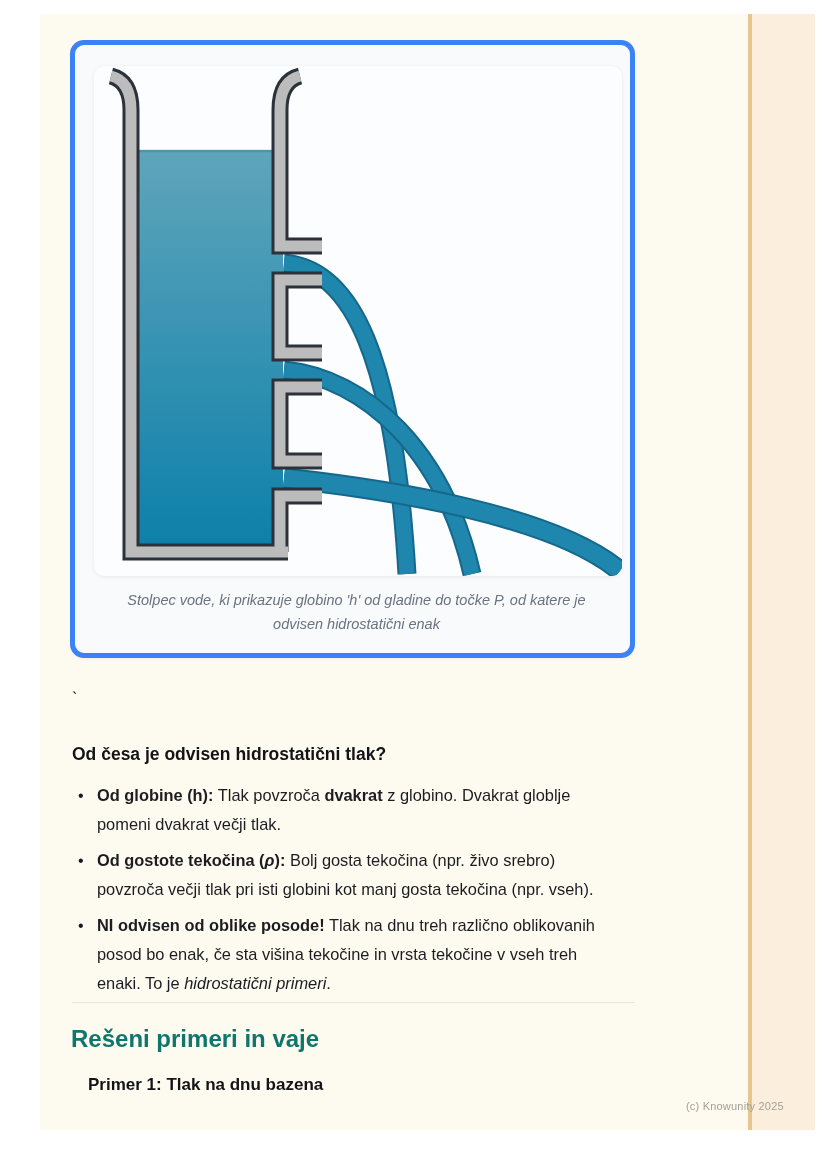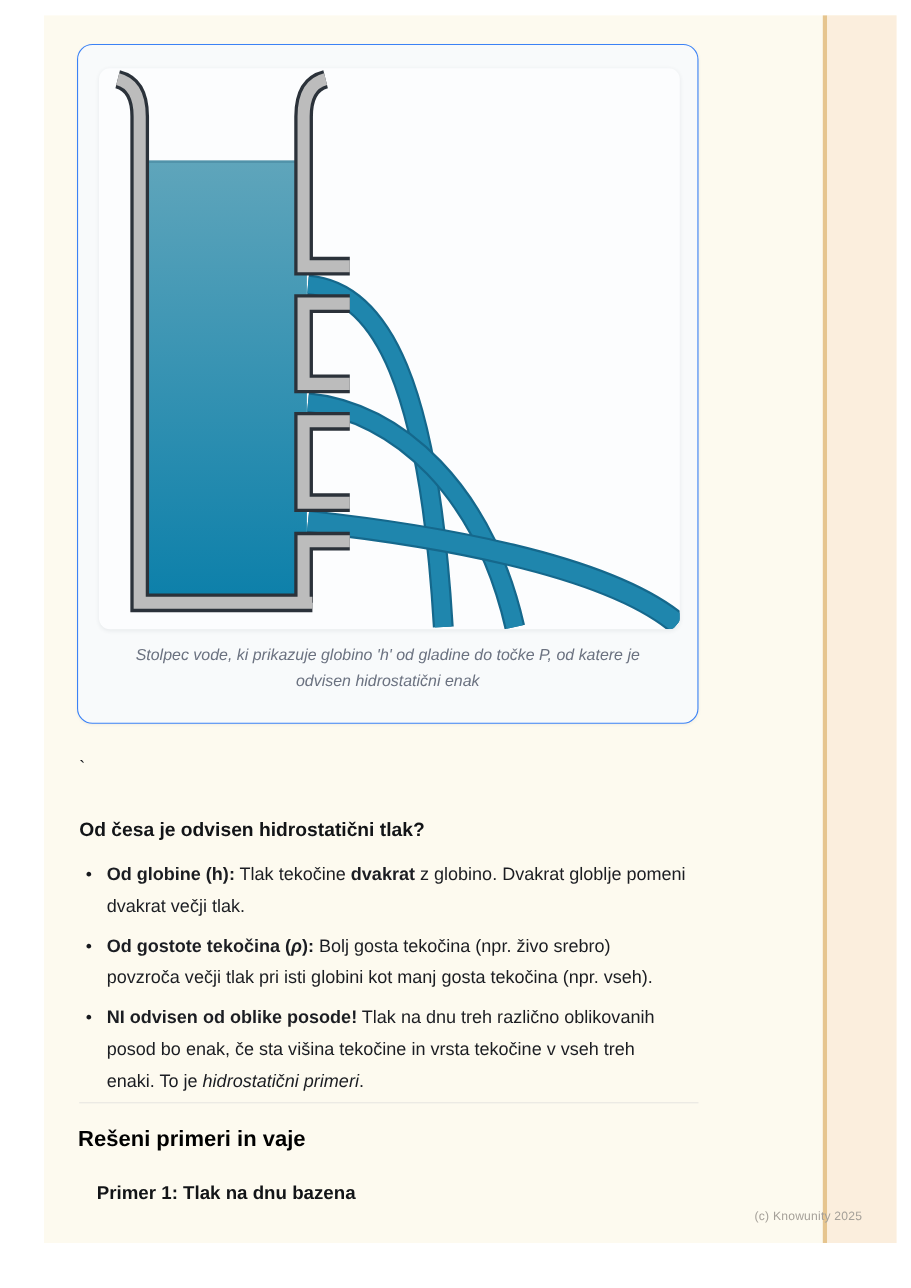--- a/index.html
+++ b/index.html
@@ -6,36 +6,36 @@
     font-family:"Liberation Sans","DejaVu Sans",sans-serif;}
   #stage{position:relative;width:828px;height:1171px;background:#ffffff;}
 
   
   .paper{position:absolute;left:40px;top:14px;width:775px;height:1116px;background:#fdfaef;}
   .strip-line{position:absolute;left:708px;top:0;width:4px;height:100%;background:#e6c58f;}
   .strip-fill{position:absolute;left:712px;top:0;width:63px;height:100%;background:#fbeedd;}
 
   
   .card{position:absolute;left:70px;top:40px;width:565px;height:618px;background:#f8fafb;
-    border:1px solid #3b82f6;border-radius:14px;box-shadow:0 1px 3px rgba(0,0,0,0.05);box-sizing:border-box;}
+    border:5px solid #3b82f6;border-radius:14px;box-shadow:0 1px 3px rgba(0,0,0,0.05);box-sizing:border-box;}
   .imgbox{position:absolute;left:19px;top:21px;width:528px;height:510px;background:#fcfdfe;
     border-radius:10px;box-shadow:0 1px 4px rgba(40,50,60,0.08);overflow:hidden;}
   .imgbox svg{display:block;}
   .caption{position:absolute;left:22px;top:543px;width:519px;text-align:center;
     font-style:italic;font-size:14.5px;line-height:24px;color:#6b7280;}
 
   
   .stray{position:absolute;left:72px;top:690px;font-size:16px;color:#16181d;}
   .h3{position:absolute;left:72px;top:744px;font-size:17.5px;font-weight:700;color:#121417;text-align:center;}
   ul.bullets{position:absolute;left:72px;top:781px;width:552px;margin:0;padding:0;list-style:none;
     font-size:16.4px;line-height:29px;color:#1b1d22;}
   ul.bullets li{position:relative;padding-left:25px;margin-bottom:7px;}
   ul.bullets li::before{content:"\2022";position:absolute;left:6px;top:0;font-size:16px;color:#16181d;}
   .divider{position:absolute;left:72px;top:1002px;width:563px;height:0;border-top:1px solid #e8e7e2;}
-  .h2{position:absolute;left:71px;top:1025px;font-size:20px;font-weight:700;color:#000000;}
+  .h2{position:absolute;left:71px;top:1025px;font-size:24px;font-weight:700;color:#0f766e;}
   .h4{position:absolute;left:88px;top:1075px;font-size:17px;font-weight:700;color:#121417;}
   .watermark{position:absolute;left:686px;top:1100px;font-size:11px;color:#a5a099;letter-spacing:0.2px;}
 </style>
 </head>
 <body>
 
 <div id="stage">
 
   <div class="paper">
     <div class="strip-line"></div>
@@ -85,21 +85,21 @@
       <div>Stolpec vode, ki prikazuje globino 'h' od gladine do točke P, od katere je</div>
       <div>odvisen hidrostatični enak</div>
     </div>
   </div>
 
   <div class="stray">`</div>
 
   <div class="h3">Od česa je odvisen hidrostatični tlak?</div>
 
   <ul class="bullets">
-      <li><span style="font-weight: 700;">Od globine (h):</span><span> Tlak tekočine </span><span style="font-weight: 700;">dvakrat</span><span> z globino. Dvakrat globlje pomeni dvakrat večji tlak.</span></li>
+      <li><span style="font-weight: 700;">Od globine (h):</span><span> Tlak povzroča </span><span style="font-weight: 700;">dvakrat</span><span> z globino. Dvakrat globlje pomeni dvakrat večji tlak.</span></li>
       <li><span style="font-weight: 700;">Od gostote tekočina (</span><span style="font-weight: 700; font-style: italic;">ρ</span><span style="font-weight: 700;">):</span><span> Bolj gosta tekočina (npr. živo srebro) povzroča večji tlak pri isti globini kot manj gosta tekočina (npr. vseh).</span></li>
       <li><span style="font-weight: 700;">NI odvisen od oblike posode!</span><span> Tlak na dnu treh različno oblikovanih posod bo enak, če sta višina tekočine in vrsta tekočine v vseh treh enaki. To je </span><span style="font-style: italic;">hidrostatični primeri</span><span>.</span></li>
     </ul>
 
   <div class="divider"></div>
 
   <div class="h2">Rešeni primeri in vaje</div>
 
   <div class="h4">Primer 1: Tlak na dnu bazena</div>
 

